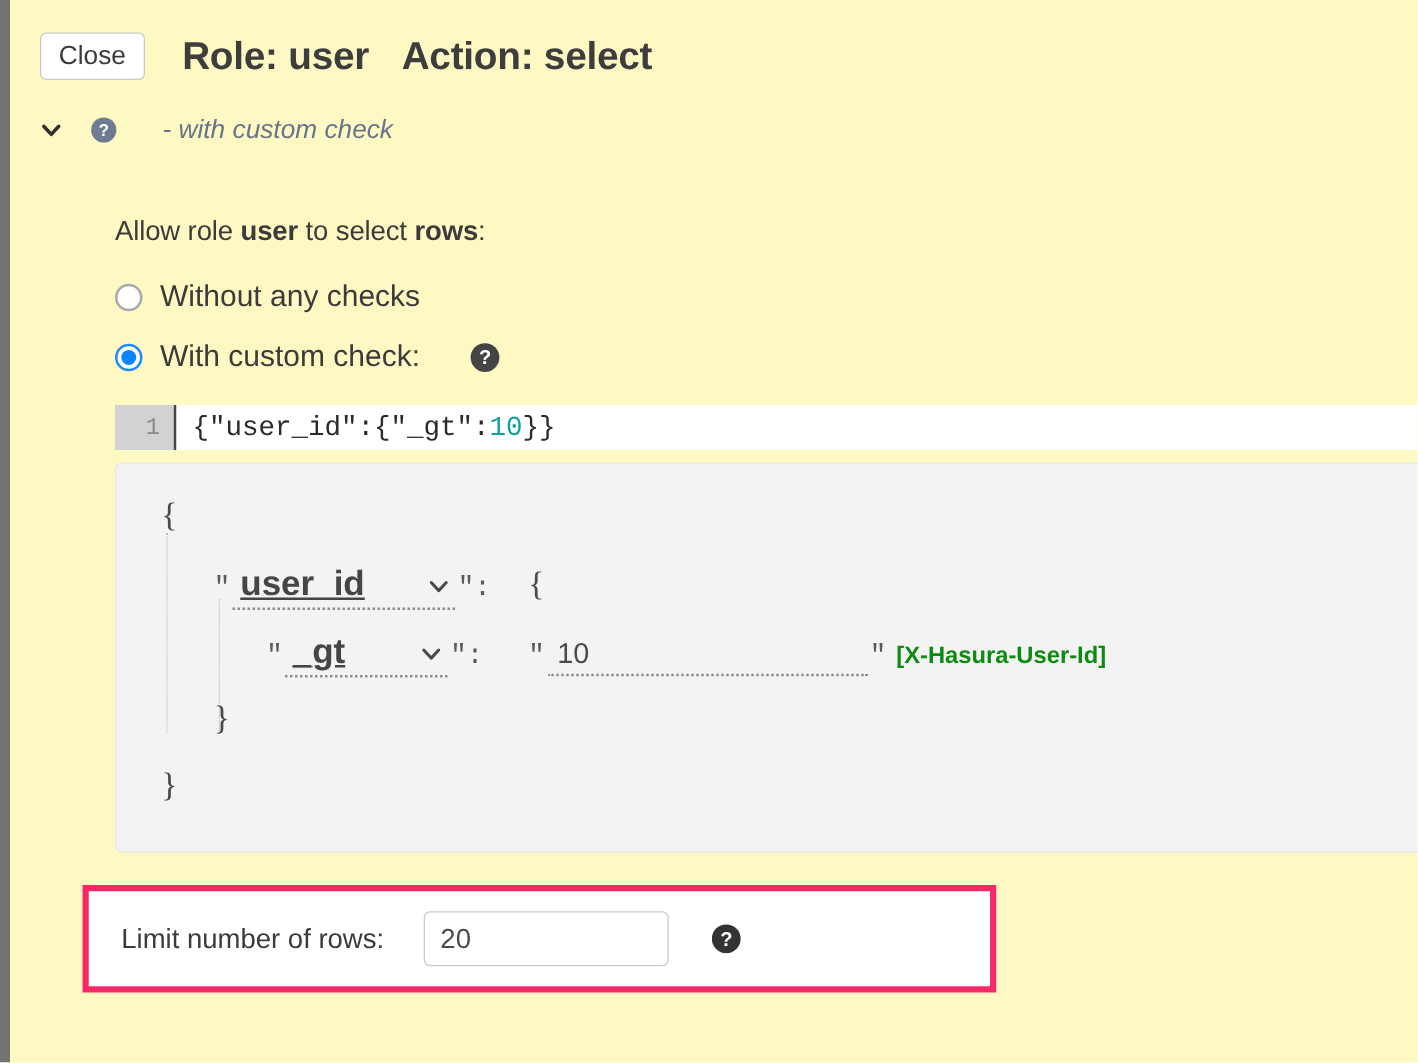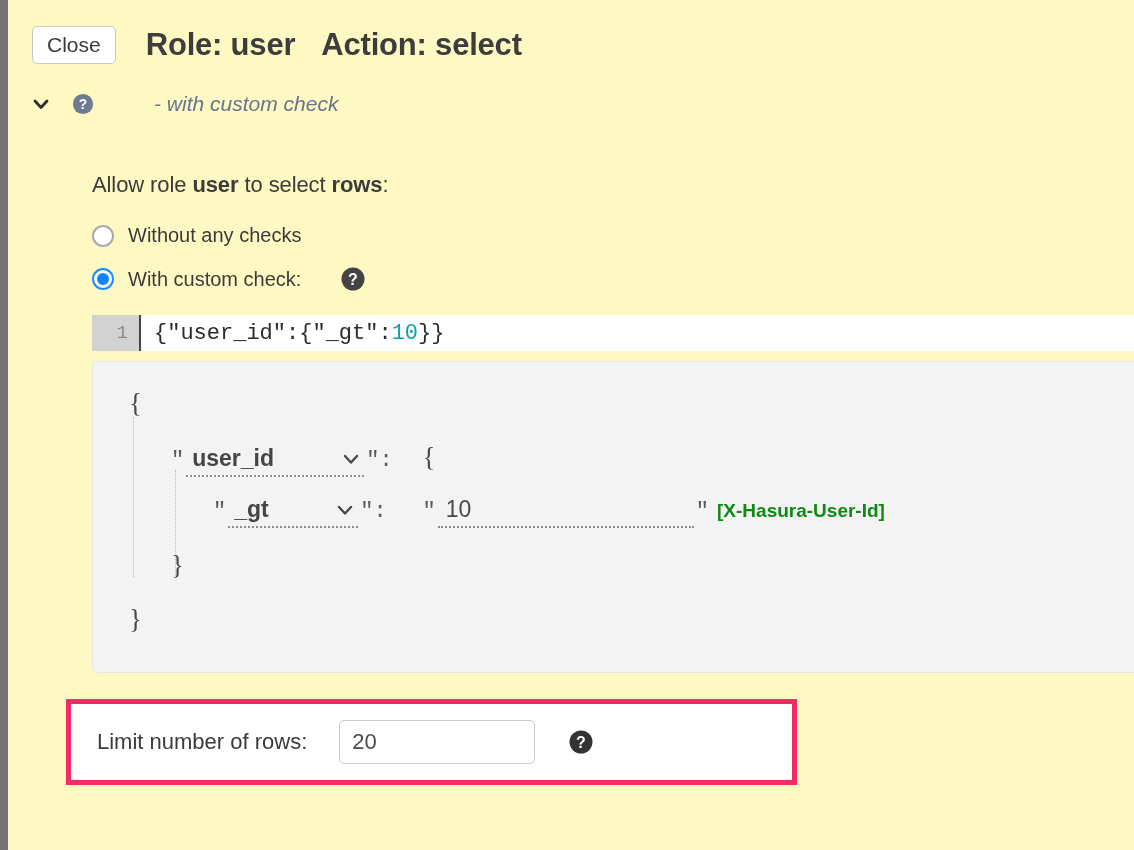--- a/index.html
+++ b/index.html
@@ -78,21 +78,21 @@
   .help-icon {
     display: inline-flex;
     align-items: center;
     justify-content: center;
     vertical-align: middle;
   }
   .section-sub {
     font-size: 21px;
     font-style: italic;
     color: #68748c;
-    margin-left: 60px;
+    margin-left: 36px;
     white-space: nowrap;
   }
 
   
   .body-wrap {
     padding-left: 84px;
   }
   .allow-line {
     font-size: 22px;
     color: #3b3b3b;
@@ -127,21 +127,21 @@
   }
   .radio.on::after {
     content: "";
     position: absolute;
     left: 3px; top: 3px;
     width: 12px; height: 12px;
     border-radius: 50%;
     background: #0a84ff;
   }
   .radio-label {
-    font-size: 20px;
+    font-size: 24px;
     color: #3b3b3b;
   }
   .radio-help { margin-left: 26px; }
 
   
   .editor {
     margin-top: 24px;
     margin-left: 0;
     width: 1085px;
   }
@@ -221,22 +221,23 @@
   }
   .field-select {
     display: inline-flex;
     align-items: center;
     justify-content: space-between;
     border-bottom: 2px dotted #8d8d8d;
     padding: 0 4px 3px 6px;
     margin: 0 2px;
     cursor: pointer;
     font-weight: bold;
-    font-size: 23px;
+    font-size: 28px;
     color: #454545;
+    text-decoration: underline;
   }
   .field-select .caret { margin-left: 14px; }
   .value-input {
     display: inline-block;
     border-bottom: 2px dotted #8d8d8d;
     padding: 0 6px 3px 8px;
     margin: 0 2px;
     font-size: 23px;
     color: #4a4a4a;
     cursor: text;

